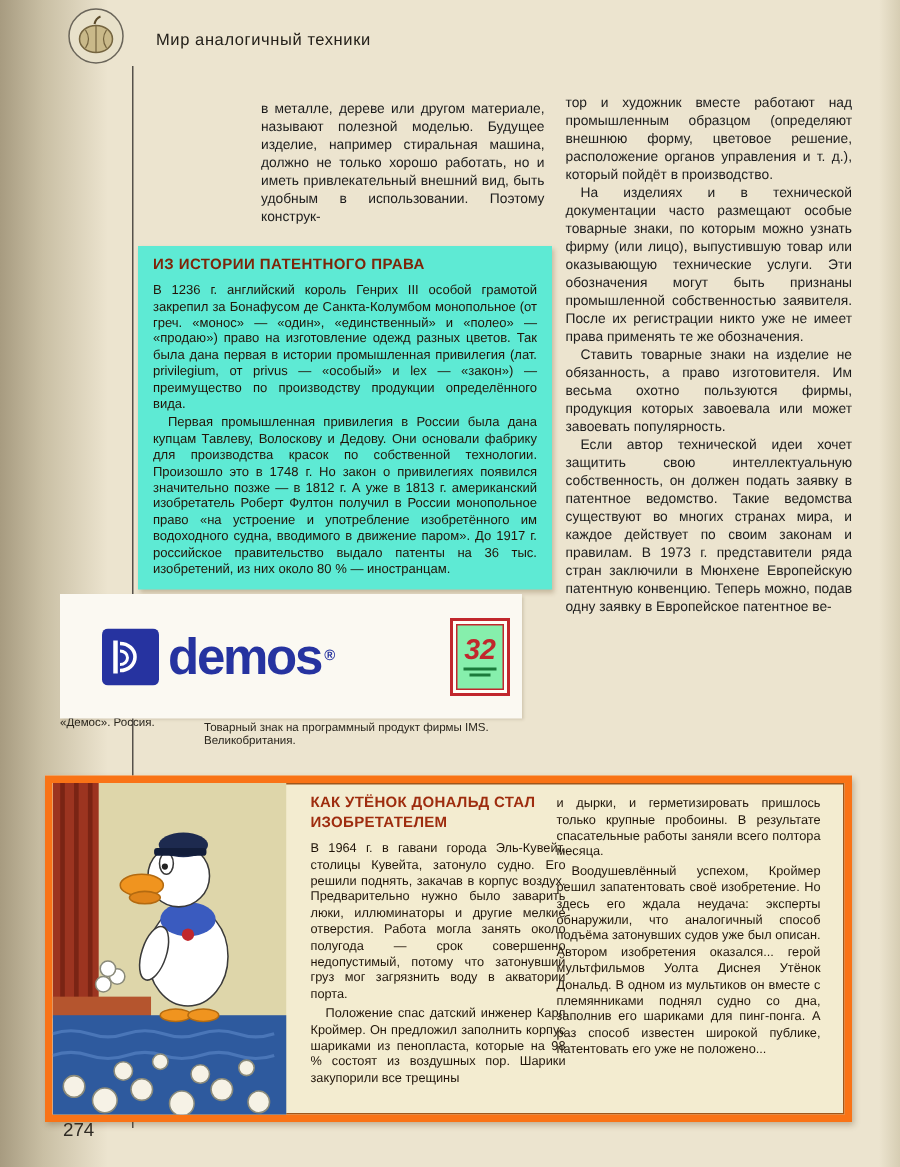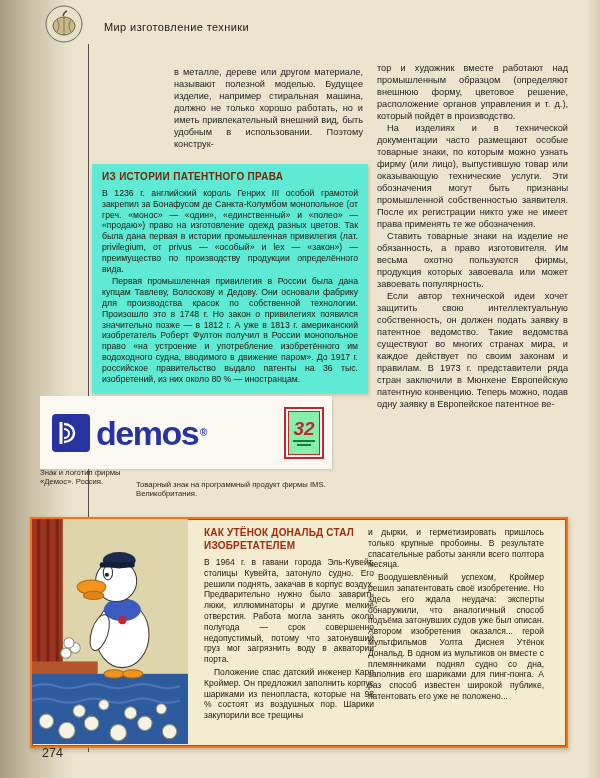--- a/index.html
+++ b/index.html
@@ -27,38 +27,38 @@
   .col-right p + p{text-indent:10px;}
   .col-right h2{margin:16px 0 8px;font-size:11.5px;letter-spacing:.6px;color:#14100c;text-align:left;}
 
   .history-box{position:absolute;left:92px;top:164px;width:276px;height:229px;z-index:2;
     background:#5eead4;box-sizing:border-box;padding:7px 10px 6px;overflow:hidden;
     box-shadow:1px 2px 3px rgba(90,60,20,.25);}
   .history-box h3{margin:0 0 5px;font-size:10px;line-height:12px;letter-spacing:.3px;color:#7e2408;}
   .history-box p{margin:0;font-size:8.7px;line-height:10.8px;text-align:justify;color:#221307;}
   .history-box p + p{text-indent:10px;margin-top:2px;}
 
-  .tm-panel{position:absolute;left:40px;top:396px;width:292px;height:73px;z-index:3;
-    background:#fbf9f2;display:flex;align-items:center;box-shadow:1px 1px 2px rgba(90,70,40,.2);}
+  .tm-panel{position:absolute;left:40px;top:396px;width:292px;height:83px;z-index:3;
+    background:#fbf9f2;display:flex;align-items:center;box-shadow:1px 1px 2px rgba(90,70,40,.2);padding-left:16px;}
   .demos-icon{width:38px;height:38px;margin-left:12px;flex:0 0 auto;}
   .demos-word{font-size:34px;font-weight:bold;color:#2633a0;letter-spacing:-1.5px;margin-left:6px;line-height:1;}
   .reg-mark{font-size:10px;color:#2633a0;vertical-align:18px;margin-left:2px;font-weight:bold;}
   .ims-stamp{margin-left:auto;margin-right:8px;width:36px;height:48px;background:#86efac;
     border:2px solid #c1272d;box-shadow:inset 0 0 0 2px #fffdf6,inset 0 0 0 3px #c1272d;
     display:flex;flex-direction:column;align-items:center;justify-content:center;flex:0 0 auto;}
   .stamp-num{font-size:19px;font-weight:bold;font-style:italic;color:#c1272d;line-height:1;}
   .stamp-bar{width:22px;height:2px;background:#1a7a3a;margin-top:2px;}
   .stamp-bar.short{width:14px;}
 
   .cap{position:absolute;z-index:2;font-size:7.7px;line-height:9.4px;color:#2a261e;}
   .cap-demos{left:40px;top:468px;width:84px;}
   .cap-ims{left:136px;top:480px;width:196px;}
 
   .duck-box{position:absolute;left:30px;top:517px;width:538px;height:231px;z-index:3;
-    background:#f3ecd0;border:2px solid #f97316;box-sizing:border-box;overflow:hidden;
+    background:#f3ecd0;border:5px solid #f97316;box-sizing:border-box;overflow:hidden;
     box-shadow:inset 0 0 0 1px #9e571c,1px 2px 4px rgba(90,60,20,.3);padding-left:48px;}
   .duck-art{position:absolute;left:0;top:0;width:156px;height:225px;}
   .duck-art svg{display:block;width:100%;height:100%;}
   .duck-mid{position:absolute;left:172px;top:8px;width:170px;}
   .duck-mid h3{margin:0 0 5px;font-size:10px;line-height:12.5px;letter-spacing:.2px;color:#9e2c0e;}
   .duck-mid p,.duck-right p{margin:0;font-size:8.5px;line-height:10.8px;text-align:justify;color:#20150a;}
   .duck-mid p + p,.duck-right p + p{text-indent:10px;margin-top:2px;}
   .duck-right{position:absolute;left:336px;top:8px;width:176px;}
 
   .page-num{position:absolute;left:42px;top:746px;z-index:2;font-size:12.5px;color:#2e2a24;}
@@ -70,21 +70,21 @@
 <div class="right-edge"></div>
 
 <span class="nut-icon">
   <svg viewBox="0 0 40 40" xmlns="http://www.w3.org/2000/svg">
     <circle cx="20" cy="20" r="18" fill="#e8e1ca" stroke="#6a655a" stroke-width="1"></circle>
     <ellipse cx="20" cy="22" rx="11" ry="9" fill="#c9b989" stroke="#74643f" stroke-width="1"></ellipse>
     <path d="M20 13 v18 M13 16 q4 6 0 12 M27 16 q-4 6 0 12" fill="none" stroke="#74643f" stroke-width="0.8"></path>
     <path d="M19 12 q1 -4 4 -5" fill="none" stroke="#5a4a2a" stroke-width="1.4"></path>
   </svg>
 </span>
-<span class="header-text">Мир изготовление техники</span>
+<span class="header-text">Мир аналогичный техники</span>
 <div class="vrule"></div>
 
 <div class="intro">
   <p>в металле, дереве или другом материале, называют полезной моделью. Будущее изделие, например стиральная машина, должно не только хорошо работать, но и иметь привлекательный внешний вид, быть удобным в использовании. Поэтому конструк-</p>
 </div>
 
 <aside class="history-box">
   <h3>ИЗ ИСТОРИИ ПАТЕНТНОГО ПРАВА</h3>
   <p>В 1236 г. английский король Генрих III особой грамотой закрепил за Бонафусом де Санкта-Колумбом монопольное (от греч. «монос» — «один», «единственный» и «полео» — «продаю») право на изготовление одежд разных цветов. Так была дана первая в истории промышленная привилегия (лат. privilegium, от privus — «особый» и lex — «закон») — преимущество по производству продукции определённого вида.</p>
   <p>Первая промышленная привилегия в России была дана купцам Тавлеву, Волоскову и Дедову. Они основали фабрику для производства красок по собственной технологии. Произошло это в 1748 г. Но закон о привилегиях появился значительно позже — в 1812 г. А уже в 1813 г. американский изобретатель Роберт Фултон получил в России монопольное право «на устроение и употребление изобретённого им водоходного судна, вводимого в движение паром». До 1917 г. российское правительство выдало патенты на 36 тыс. изобретений, из них около 80 % — иностранцам.</p>

